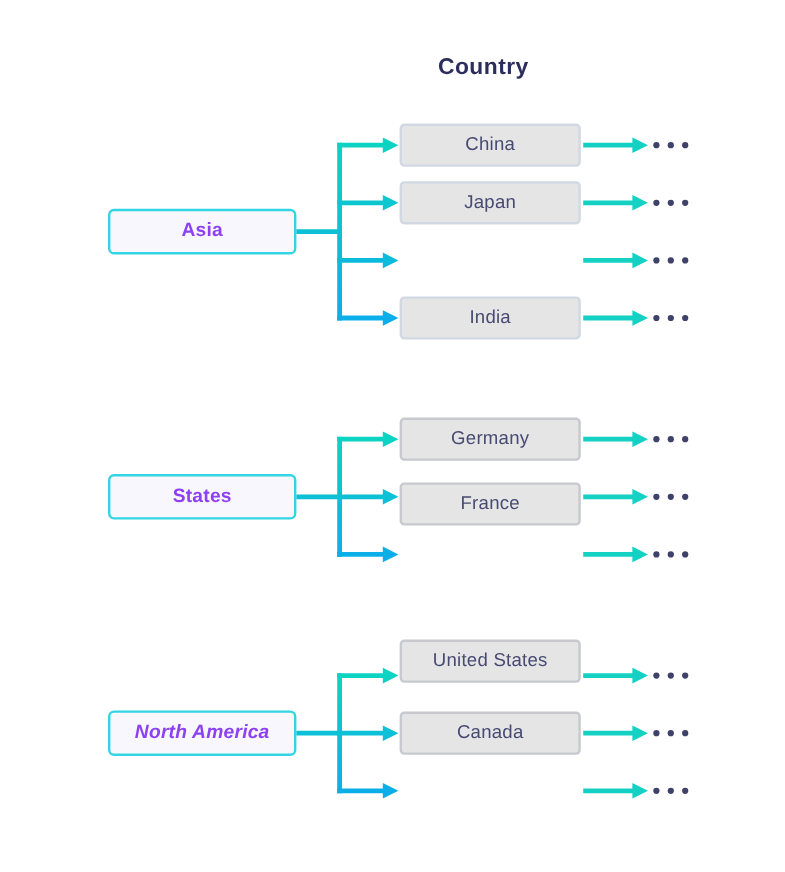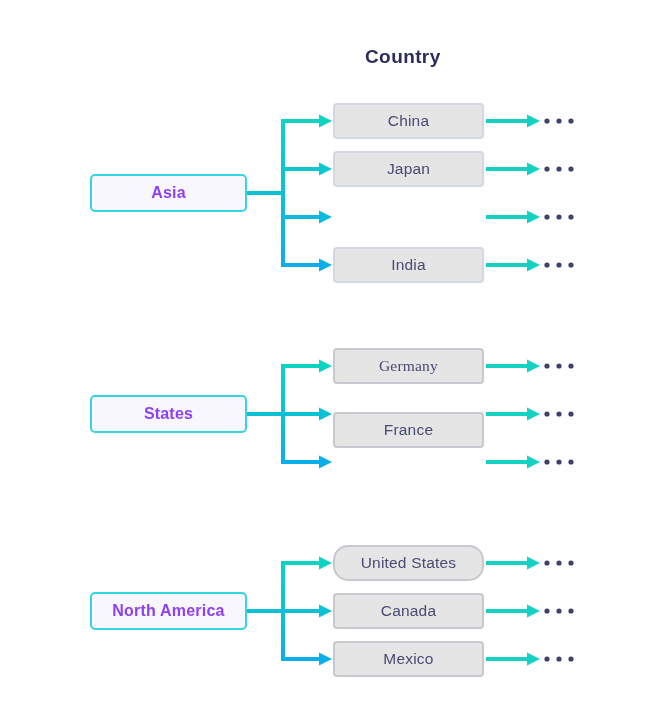--- a/index.html
+++ b/index.html
@@ -138,89 +138,86 @@
       </defs>
       <line x1="0" y1="60" x2="38" y2="60" stroke="url(#grad1)" stroke-width="4"></line>
       <line x1="36" y1="10" x2="36" y2="110" stroke="url(#grad1)" stroke-width="4"></line>
       <line x1="34" y1="12" x2="73" y2="12" stroke="url(#grad1)" stroke-width="4"></line>
       <polygon points="72,5.5 72,18.5 85,12" fill="url(#grad1)"></polygon>
       <line x1="34" y1="60" x2="73" y2="60" stroke="url(#grad1)" stroke-width="4"></line>
       <polygon points="72,53.5 72,66.5 85,60" fill="url(#grad1)"></polygon>
       <line x1="34" y1="108" x2="73" y2="108" stroke="url(#grad1)" stroke-width="4"></line>
       <polygon points="72,101.5 72,114.5 85,108" fill="url(#grad1)"></polygon>
     </svg>
-    <div class="country-node" style="top: 348px; border-color: rgb(199, 201, 206); font-family: Liberation Serif, serif;">
+    <div class="country-node" style="top: 348px; border-color: rgb(199, 201, 206);">
       <span>Germany</span>
     </div>
     <svg width="96" height="26" style="position:absolute;left:484px;top:353px">
       <line x1="2" y1="13" x2="44" y2="13" stroke="#15d1c4" stroke-width="4"></line>
       <polygon points="43,6.5 43,19.5 56,13" fill="#15d1c4"></polygon>
       <circle cx="63" cy="13" r="2.6" fill="#3e4168"></circle>
       <circle cx="75" cy="13" r="2.6" fill="#3e4168"></circle>
       <circle cx="87" cy="13" r="2.6" fill="#3e4168"></circle>
     </svg>
-    <div class="country-node" style="top: 412px; border-color: rgb(199, 201, 206);">
+    <div class="country-node" style="top: 402px; border-color: rgb(199, 201, 206);">
       <span>France</span>
     </div>
     <svg width="96" height="26" style="position:absolute;left:484px;top:401px">
       <line x1="2" y1="13" x2="44" y2="13" stroke="#15d1c4" stroke-width="4"></line>
       <polygon points="43,6.5 43,19.5 56,13" fill="#15d1c4"></polygon>
       <circle cx="63" cy="13" r="2.6" fill="#3e4168"></circle>
       <circle cx="75" cy="13" r="2.6" fill="#3e4168"></circle>
       <circle cx="87" cy="13" r="2.6" fill="#3e4168"></circle>
     </svg>
     <svg width="96" height="26" style="position:absolute;left:484px;top:449px">
       <line x1="2" y1="13" x2="44" y2="13" stroke="#15d1c4" stroke-width="4"></line>
       <polygon points="43,6.5 43,19.5 56,13" fill="#15d1c4"></polygon>
       <circle cx="63" cy="13" r="2.6" fill="#3e4168"></circle>
       <circle cx="75" cy="13" r="2.6" fill="#3e4168"></circle>
       <circle cx="87" cy="13" r="2.6" fill="#3e4168"></circle>
     </svg>
-    <div class="continent-node" style="top: 592px;">
+    <div class="continent-node" style="top: 592px; font-style: italic;">
       <span>North America</span>
     </div>
     <svg width="86" height="120" style="position:absolute;left:247px;top:551px;overflow:visible">
       <defs>
         <linearGradient id="grad2" gradientUnits="userSpaceOnUse" x1="0" y1="12" x2="0" y2="108">
           <stop offset="0%" stop-color="#0cd3c2"></stop>
           <stop offset="100%" stop-color="#0caee9"></stop>
         </linearGradient>
       </defs>
       <line x1="0" y1="60" x2="38" y2="60" stroke="url(#grad2)" stroke-width="4"></line>
       <line x1="36" y1="10" x2="36" y2="110" stroke="url(#grad2)" stroke-width="4"></line>
       <line x1="34" y1="12" x2="73" y2="12" stroke="url(#grad2)" stroke-width="4"></line>
       <polygon points="72,5.5 72,18.5 85,12" fill="url(#grad2)"></polygon>
       <line x1="34" y1="60" x2="73" y2="60" stroke="url(#grad2)" stroke-width="4"></line>
       <polygon points="72,53.5 72,66.5 85,60" fill="url(#grad2)"></polygon>
       <line x1="34" y1="108" x2="73" y2="108" stroke="url(#grad2)" stroke-width="4"></line>
       <polygon points="72,101.5 72,114.5 85,108" fill="url(#grad2)"></polygon>
     </svg>
-    <div class="country-node" style="top: 545px; border-color: rgb(199, 201, 206); border-radius: 15px;">
+    <div class="country-node" style="top: 533px; border-color: rgb(199, 201, 206);">
       <span>United States</span>
     </div>
     <svg width="96" height="26" style="position:absolute;left:484px;top:550px">
       <line x1="2" y1="13" x2="44" y2="13" stroke="#15d1c4" stroke-width="4"></line>
       <polygon points="43,6.5 43,19.5 56,13" fill="#15d1c4"></polygon>
       <circle cx="63" cy="13" r="2.6" fill="#3e4168"></circle>
       <circle cx="75" cy="13" r="2.6" fill="#3e4168"></circle>
       <circle cx="87" cy="13" r="2.6" fill="#3e4168"></circle>
     </svg>
     <div class="country-node" style="top: 593px; border-color: rgb(199, 201, 206);">
       <span>Canada</span>
     </div>
     <svg width="96" height="26" style="position:absolute;left:484px;top:598px">
       <line x1="2" y1="13" x2="44" y2="13" stroke="#15d1c4" stroke-width="4"></line>
       <polygon points="43,6.5 43,19.5 56,13" fill="#15d1c4"></polygon>
       <circle cx="63" cy="13" r="2.6" fill="#3e4168"></circle>
       <circle cx="75" cy="13" r="2.6" fill="#3e4168"></circle>
       <circle cx="87" cy="13" r="2.6" fill="#3e4168"></circle>
     </svg>
-    <div class="country-node" style="top: 641px; border-color: rgb(199, 201, 206);">
-      <span>Mexico</span>
-    </div>
     <svg width="96" height="26" style="position:absolute;left:484px;top:646px">
       <line x1="2" y1="13" x2="44" y2="13" stroke="#15d1c4" stroke-width="4"></line>
       <polygon points="43,6.5 43,19.5 56,13" fill="#15d1c4"></polygon>
       <circle cx="63" cy="13" r="2.6" fill="#3e4168"></circle>
       <circle cx="75" cy="13" r="2.6" fill="#3e4168"></circle>
       <circle cx="87" cy="13" r="2.6" fill="#3e4168"></circle>
     </svg>
   </div>
 
 </body></html>

